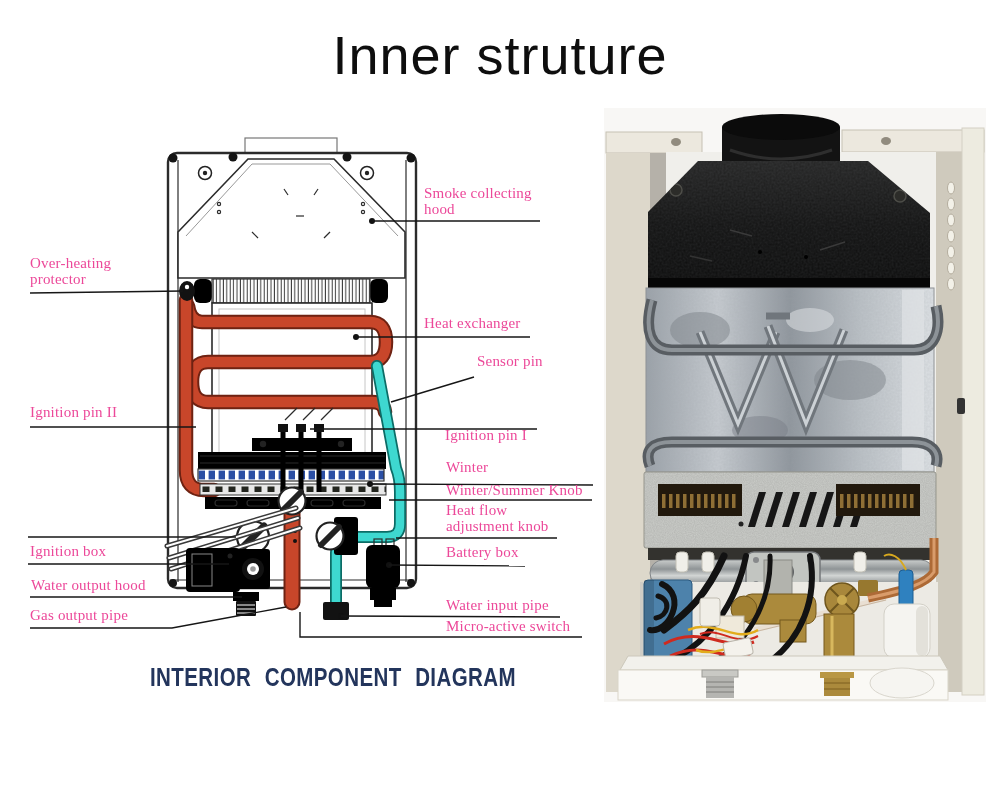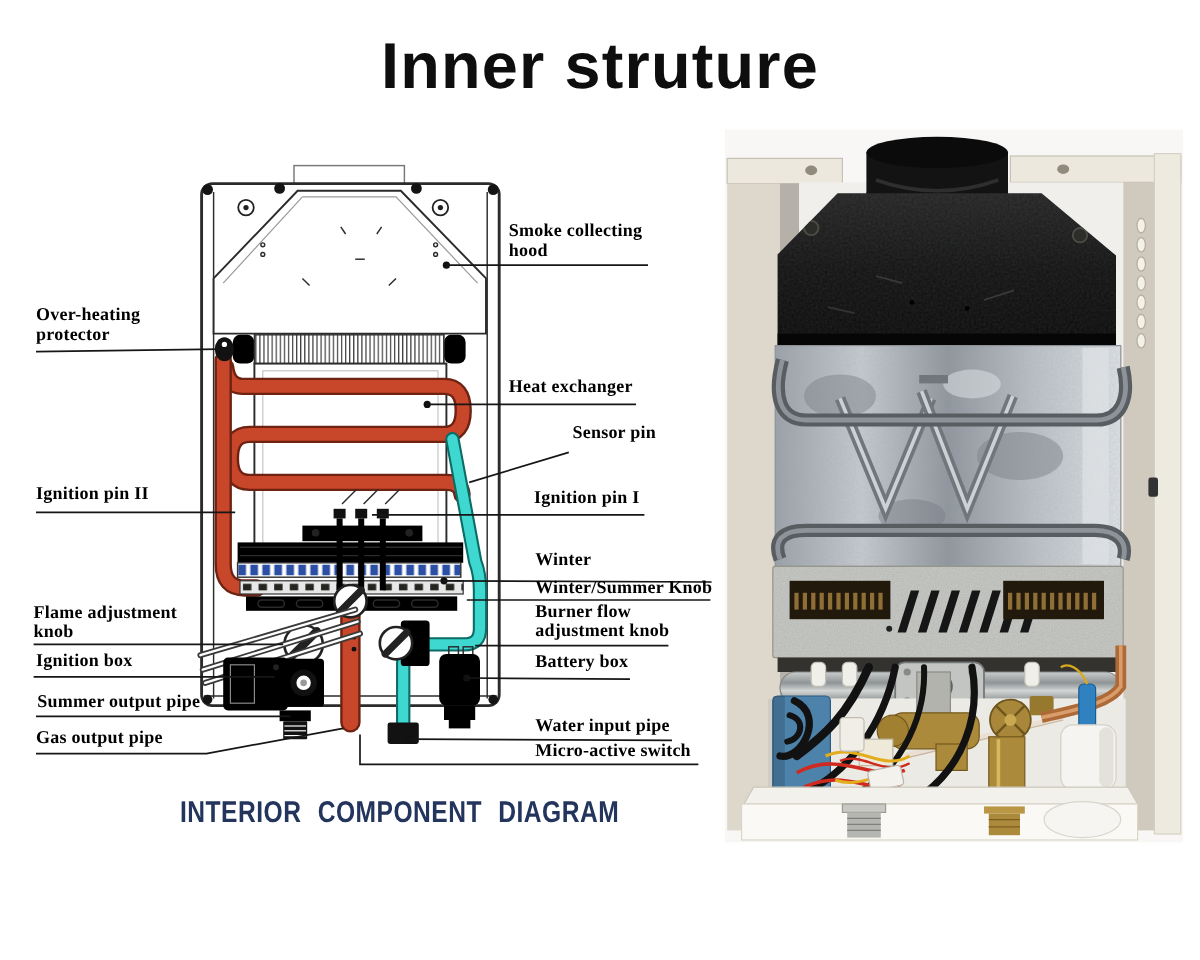--- a/index.html
+++ b/index.html
@@ -1,26 +1,26 @@
 <!DOCTYPE html>
 <html style="--hot-pipe: #c8462a; --cold-pipe: #3ed8d0; --flame-blue: #2b4fa5; --caption-navy: #23355c; --case-cream: #ddd8cb; --hood-black: #161616; --ignition-blue: #4d82ab; --brass: #ab8a3c; --copper: #ad6a36;"><head>
 <meta charset="utf-8">
 <style>
   html,body{margin:0;padding:0;background:#ffffff;}
   .stage{position:relative;width:1000px;height:800px;background:#fff;overflow:hidden;
          font-family:"Liberation Serif",serif;}
   .gfx{position:absolute;left:0;top:0;}
   .title{position:absolute;left:0;top:24px;width:1000px;text-align:center;
-         font-family:"Liberation Sans",sans-serif;font-weight:700;font-size:54px;
+         font-family:"Liberation Sans",sans-serif;font-weight:400;font-size:54px;
          letter-spacing:1px;color:#0e0e0e;}
   .caption{position:absolute;left:150px;top:663px;
          font-family:"Liberation Sans",sans-serif;font-weight:700;font-size:25px;
          letter-spacing:.5px;word-spacing:9px;color:var(--caption-navy);
          transform:scaleX(.82);transform-origin:left top;white-space:nowrap;}
-  .lbl{position:absolute;font-size:15px;font-weight:700;color:#000000;
+  .lbl{position:absolute;font-size:15px;font-weight:400;color:#ec4899;
        line-height:16px;white-space:nowrap;letter-spacing:.2px;}
   
   .ln{stroke:#2b2b2b;stroke-width:1.2;fill:none}
   .lng{stroke:#999;stroke-width:1;fill:none}
   .ln15{stroke:#2b2b2b;stroke-width:1.6;fill:#fff}
   .ln2{stroke:#2b2b2b;stroke-width:2.4;fill:#fff}
   .ldr{stroke:#161616;stroke-width:1.4;fill:none}
   .dot{fill:#111}
   .hotO{stroke:#6e2212;stroke-width:14.5;fill:none;stroke-linecap:round}
   .hotI{stroke:var(--hot-pipe);stroke-width:10.5;fill:none;stroke-linecap:round}
@@ -468,54 +468,50 @@
 
 <div class="title">Inner struture</div>
 
 <div class="lbl" style="left:30px;top:255px">
   <span>Over-heating</span><br>
   <span>protector</span>
 </div>
 <div class="lbl" style="left:30px;top:404px">
   <span>Ignition pin II</span>
 </div>
-<div class="lbl" style="left:28px;top:503px">
-  <span>Flame adjustment</span><br>
-  <span>knob</span>
-</div>
 <div class="lbl" style="left:30px;top:543px">
   <span>Ignition box</span>
 </div>
 <div class="lbl" style="left:31px;top:577px">
-  <span>Summer output pipe</span>
+  <span>Water output hood</span>
 </div>
 <div class="lbl" style="left:30px;top:607px">
   <span>Gas output pipe</span>
 </div>
 <div class="lbl" style="left:424px;top:185px">
   <span>Smoke collecting</span><br>
   <span>hood</span>
 </div>
 <div class="lbl" style="left:424px;top:315px">
   <span>Heat exchanger</span>
 </div>
 <div class="lbl" style="left:477px;top:353px">
   <span>Sensor pin</span>
 </div>
-<div class="lbl" style="left:445px;top:407px">
+<div class="lbl" style="left:445px;top:427px">
   <span>Ignition pin I</span>
 </div>
 <div class="lbl" style="left:446px;top:459px">
   <span>Winter</span>
 </div>
 <div class="lbl" style="left:446px;top:482px">
   <span>Winter/Summer Knob</span>
 </div>
 <div class="lbl" style="left:446px;top:502px">
-  <span>Burner flow</span><br>
+  <span>Heat flow</span><br>
   <span>adjustment knob</span>
 </div>
 <div class="lbl" style="left:446px;top:544px">
   <span>Battery box</span>
 </div>
 <div class="lbl" style="left:446px;top:597px">
   <span>Water input pipe</span>
 </div>
 <div class="lbl" style="left:446px;top:618px">
   <span>Micro-active switch</span>

